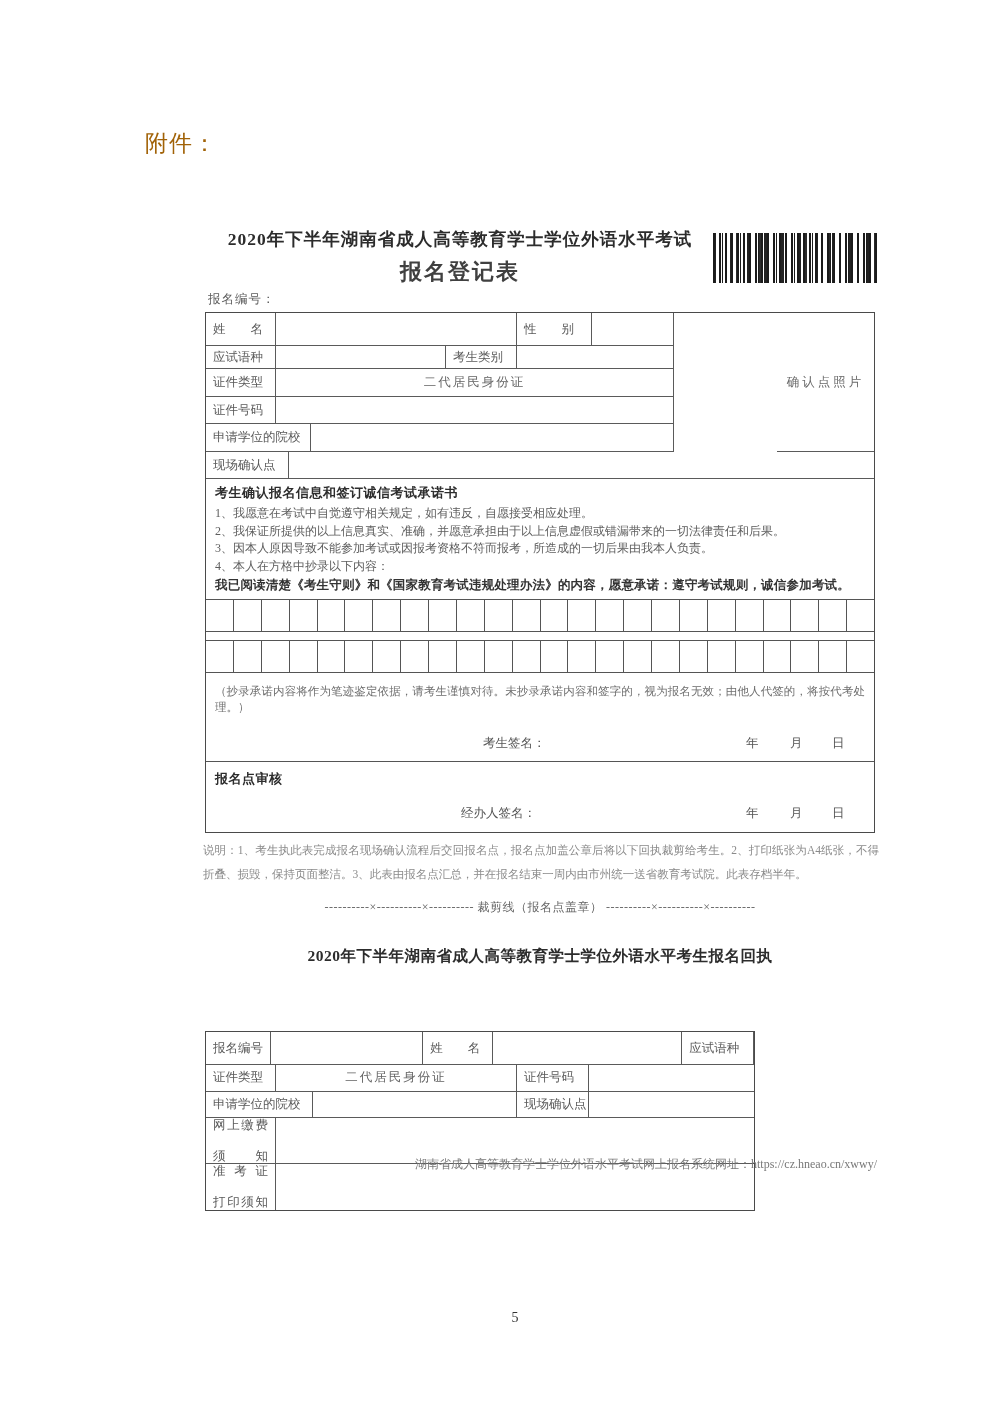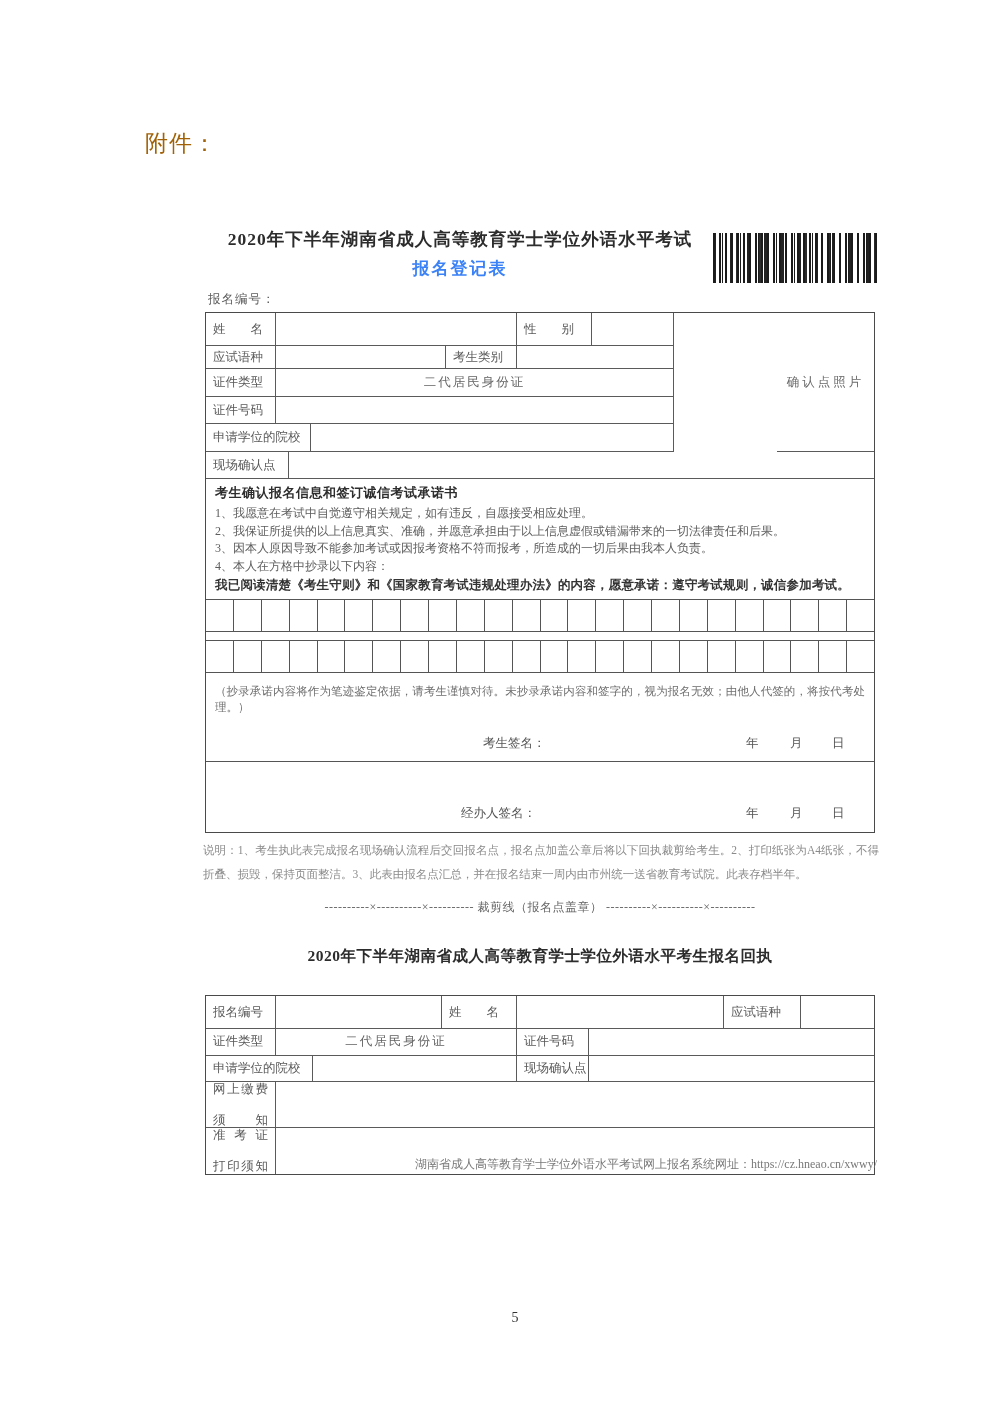--- a/index.html
+++ b/index.html
@@ -6,33 +6,33 @@
   body{
     width:1000px;height:1413px;position:relative;background:#ffffff;
     font-family:"Liberation Serif","DejaVu Serif",serif;
     -webkit-font-smoothing:antialiased;
   }
   .abs{position:absolute;}
   .center{text-align:center;}
   
   .attachment{left:145px;top:128px;font-size:23px;color:#a16207;letter-spacing:1px;}
   .title1{left:125px;top:227px;width:670px;font-size:17.5px;font-weight:bold;color:#2c2c2c;letter-spacing:1px;}
-  .title2{left:125px;top:257px;width:670px;font-size:17px;font-weight:bold;color:#3b82f6;letter-spacing:2px;}
+  .title2{left:125px;top:257px;width:670px;font-size:22px;font-weight:bold;color:#404040;letter-spacing:2px;}
   .barcode{
     left:713px;top:233px;width:165px;height:50px;background-color:#fff;
     background-image:
       repeating-linear-gradient(90deg,#1b1b1b 0 2px,transparent 2px 6px),
       repeating-linear-gradient(90deg,#1b1b1b 0 1px,transparent 1px 9px),
       repeating-linear-gradient(90deg,#222 0 3px,transparent 3px 17px),
       repeating-linear-gradient(90deg,#2a2a2a 0 2px,transparent 2px 23px);
   }
   .regno{left:208px;top:291px;font-size:12.5px;color:#5c5c5c;letter-spacing:1px;}
   
   .form-table{left:205px;top:312px;width:670px;height:521px;border:1px solid #4a4a4a;box-sizing:border-box;}
-  .receipt-table{left:205px;top:995px;width:670px;height:180px;border:1px solid #4a4a4a;box-sizing:border-box;display:flex;flex-direction:column;}
+  .receipt-table{left:205px;top:1031px;width:550px;height:180px;border:1px solid #4a4a4a;box-sizing:border-box;display:flex;flex-direction:column;}
   .r{display:flex;box-sizing:border-box;border-bottom:1px solid #5a5a5a;}
   .c{border-right:1px solid #5a5a5a;box-sizing:border-box;display:flex;align-items:center;
      padding:0 7px;font-size:12.5px;color:#5a5a5a;overflow:hidden;white-space:nowrap;}
   .c.blank{padding:0;}
   .c.grow{flex:1;}
   .c.noline{border-right:none;}
   .c.vcenter{justify-content:center;}
   .upper{position:relative;width:468px;}
   .upper .r{width:468px;}
   .photo-cell{position:absolute;top:0;height:139px;box-sizing:border-box;border-bottom:1px solid #5a5a5a;
@@ -176,20 +176,21 @@
     <div class="nt">（抄录承诺内容将作为笔迹鉴定依据，请考生谨慎对待。未抄录承诺内容和签字的，视为报名无效；由他人代签的，将按代考处理。）</div>
     <div class="signrow">
       <span style="left:277px;">考生签名：</span>
       <span style="left:540px;">年</span>
       <span style="left:584px;">月</span>
       <span style="left:626px;">日</span>
     </div>
   </div>
 
   <div class="review">
+    <div class="hd">报名点审核</div>
     <div class="signrow" style="bottom:12px;">
       <span style="left:255px;">经办人签名：</span>
       <span style="left:540px;">年</span>
       <span style="left:584px;">月</span>
       <span style="left:626px;">日</span>
     </div>
   </div>
 </div>
 
 <div class="abs notes">说明：1、考生执此表完成报名现场确认流程后交回报名点，报名点加盖公章后将以下回执裁剪给考生。2、打印纸张为A4纸张，不得折叠、损毁，保持页面整洁。3、此表由报名点汇总，并在报名结束一周内由市州统一送省教育考试院。此表存档半年。</div>

